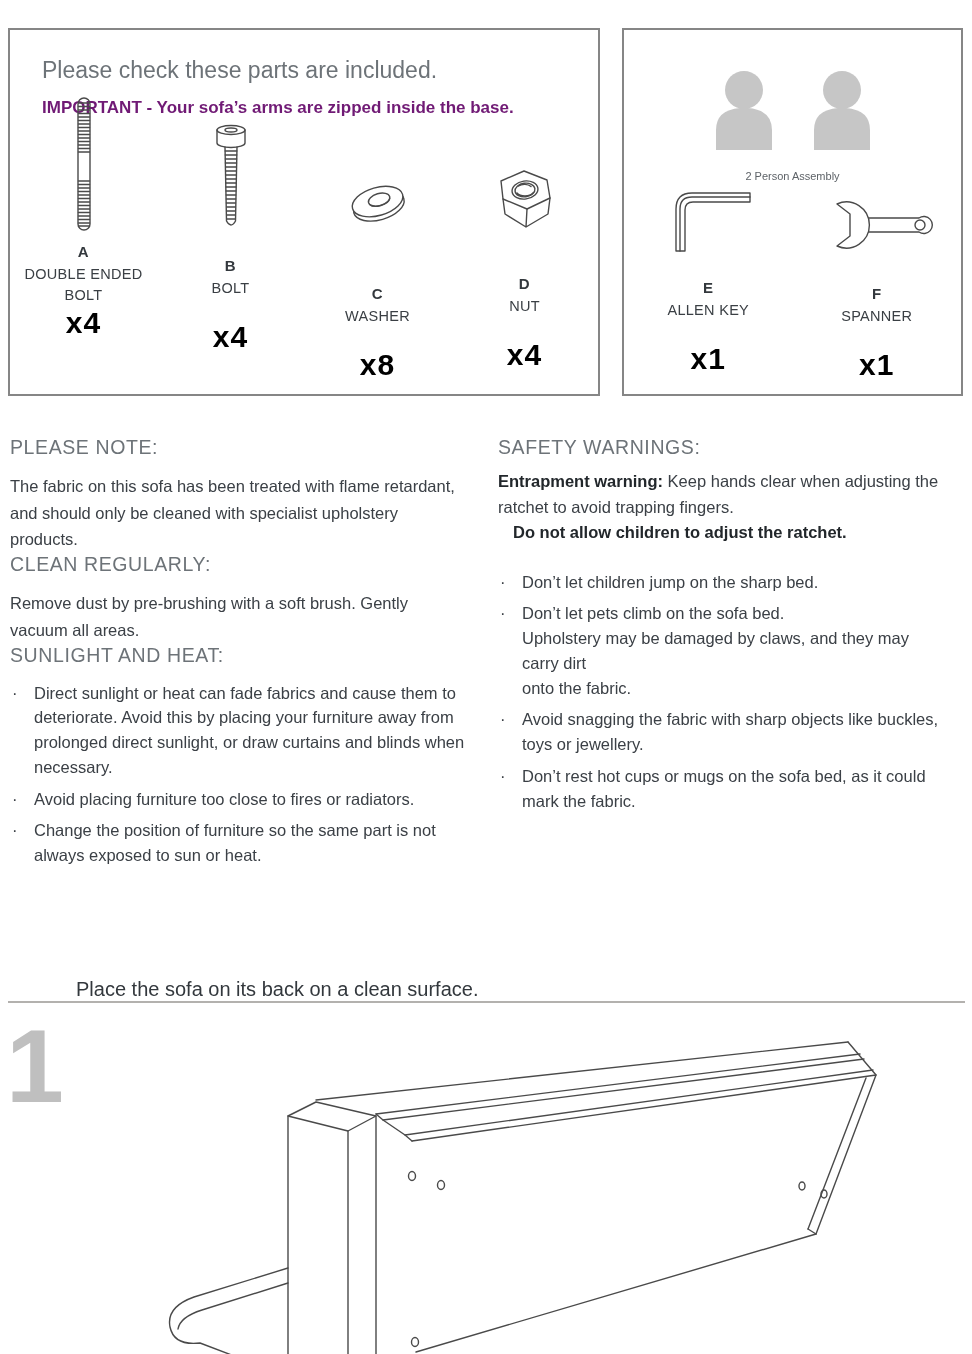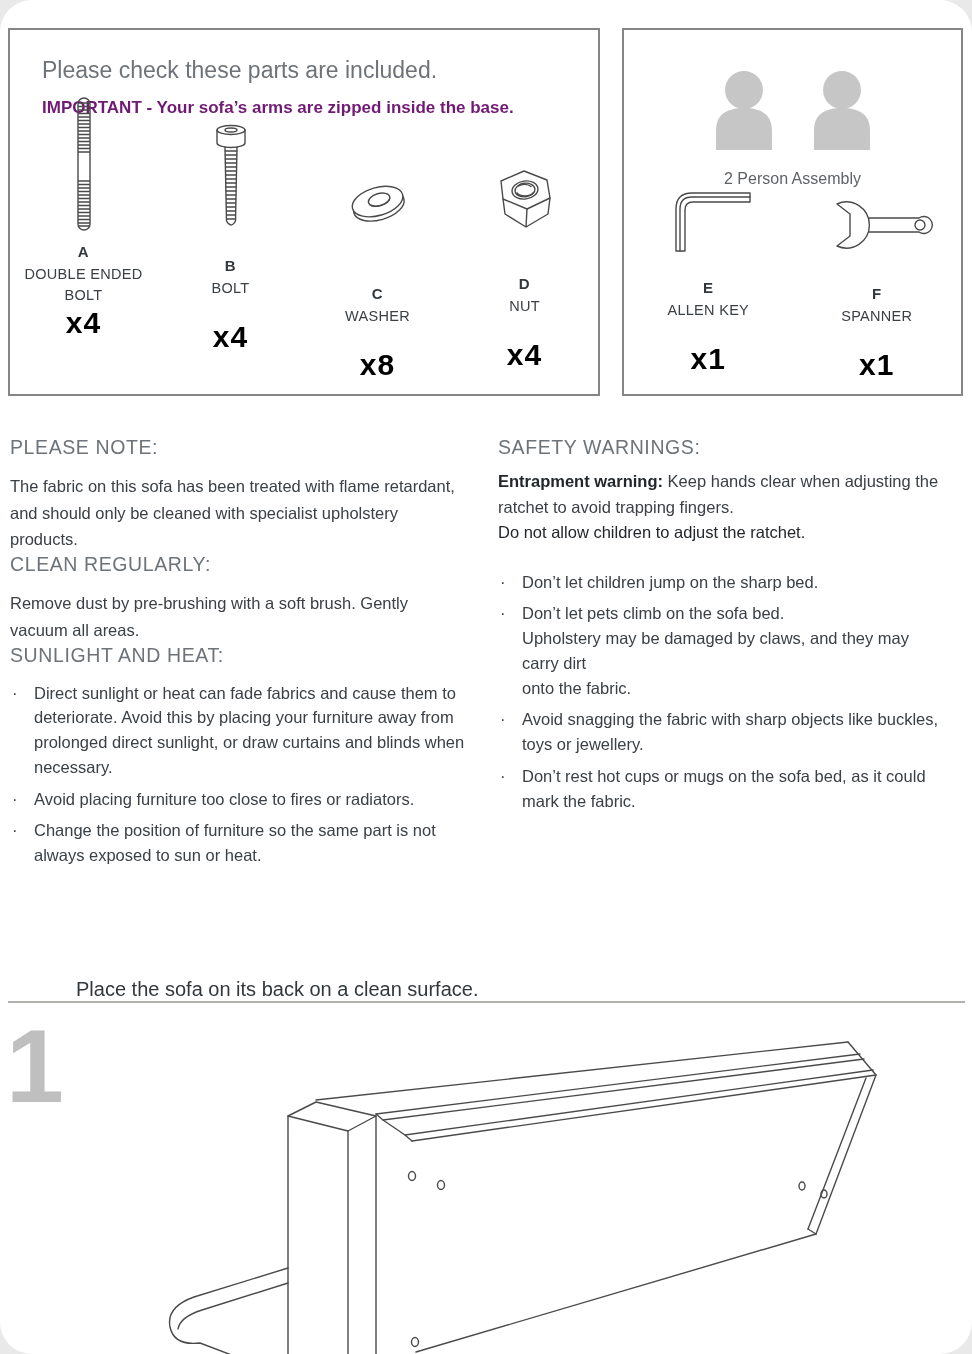--- a/index.html
+++ b/index.html
@@ -1,50 +1,49 @@
 <!DOCTYPE html>
 <html><head>
 <meta charset="utf-8">
 <style>
   html,body{margin:0;padding:0;background:#e9e9e9;}
   .page{
     position:relative;width:972px;height:1354px;background:#ffffff;
     font-family:"Liberation Sans", sans-serif;color:#3b4046;overflow:hidden;
     margin:0 auto;
-    border-radius:32px;
   }
   
   .box{position:absolute;top:28px;border:2px solid #868686;background:#fff;box-sizing:border-box;}
   .parts-box{left:8px;width:592px;height:368px;}
   .assembly-box{left:622px;width:341px;height:368px;}
   .parts-title{position:absolute;left:32px;top:27px;font-size:23px;color:#6d7378;}
   .parts-important{position:absolute;left:32px;top:68px;font-size:17px;font-weight:700;color:#701a75;}
   .col-row{position:absolute;left:0;right:0;bottom:12px;display:flex;}
   .part-col{flex:1;display:flex;flex-direction:column;align-items:center;}
   .part-fig{height:142px;display:flex;align-items:flex-end;justify-content:center;}
   .part-letter{margin-top:10px;font-size:15px;font-weight:700;color:#33383d;letter-spacing:.5px;}
   .part-name{margin-top:4px;height:42px;font-size:14.5px;color:#3a3f44;text-align:center;line-height:1.45;letter-spacing:.3px;max-width:130px;}
   .part-qty{font-size:30px;font-weight:700;color:#000000;letter-spacing:1px;}
   .persons{position:absolute;left:0;right:0;top:36px;display:flex;justify-content:center;gap:26px;}
-  .assembly-label{position:absolute;left:0;right:0;top:140px;text-align:center;font-size:16px;color:#5e6artetc} 
+  .assembly-label{position:absolute;left:0;right:0;top:140px;text-align:center;font-size:11px;color:#5e6artetc} 
   .assembly-label{color:#5e6368;}
   
   .col-left{position:absolute;left:10px;top:436px;width:456px;}
   .col-right{position:absolute;left:498px;top:436px;width:442px;}
   h2.sec{margin:0;font-size:19.5px;font-weight:400;color:#6d7378;letter-spacing:.6px;}
   .body-text{margin:14px 0 0 0;font-size:16.5px;line-height:1.62;color:#3b4046;}
   .gap-lg{margin-top:36px;}
   .gap-md{margin-top:30px;}
   ul.bullets{list-style:none;margin:14px 0 0 0;padding:0;}
   ul.bullets li{display:flex;margin-bottom:7px;font-size:16.5px;line-height:1.5;color:#3b4046;}
   ul.bullets .dot{width:22px;flex:0 0 22px;color:#3b4046;padding-left:2px;}
   ul.bullets .txt{flex:1;white-space:pre-line;}
   .entrap{margin:10px 0 0 0;font-size:16.5px;line-height:1.55;color:#3b4046;}
   .entrap strong{color:#22272b;}
-  .entrap .block-bold{display:block;font-weight:400;color:#22272b;}
+  .entrap .block-bold{display:block;font-weight:700;color:#22272b;margin-left:15px;}
   
   .divider{position:absolute;left:8px;top:1001px;width:957px;height:2px;background:#b3b1ae;}
   .step-number{position:absolute;left:6px;top:1014px;font-size:104px;font-weight:700;color:#bfbfbf;line-height:1;}
   .step-text{position:absolute;left:76px;top:978px;font-size:20px;color:#33383d;}
   .sofa-wrap{position:absolute;left:60px;top:1036px;width:880px;height:318px;overflow:hidden;}
   .lineart{stroke:#4a4a4a;fill:none;stroke-width:1.4;stroke-linejoin:round;stroke-linecap:round;}
   .lineart-fill{stroke:#4a4a4a;fill:#ffffff;stroke-width:1.4;stroke-linejoin:round;}
   .gray-fill{fill:#c6c6c6;}
 </style>
 </head>

